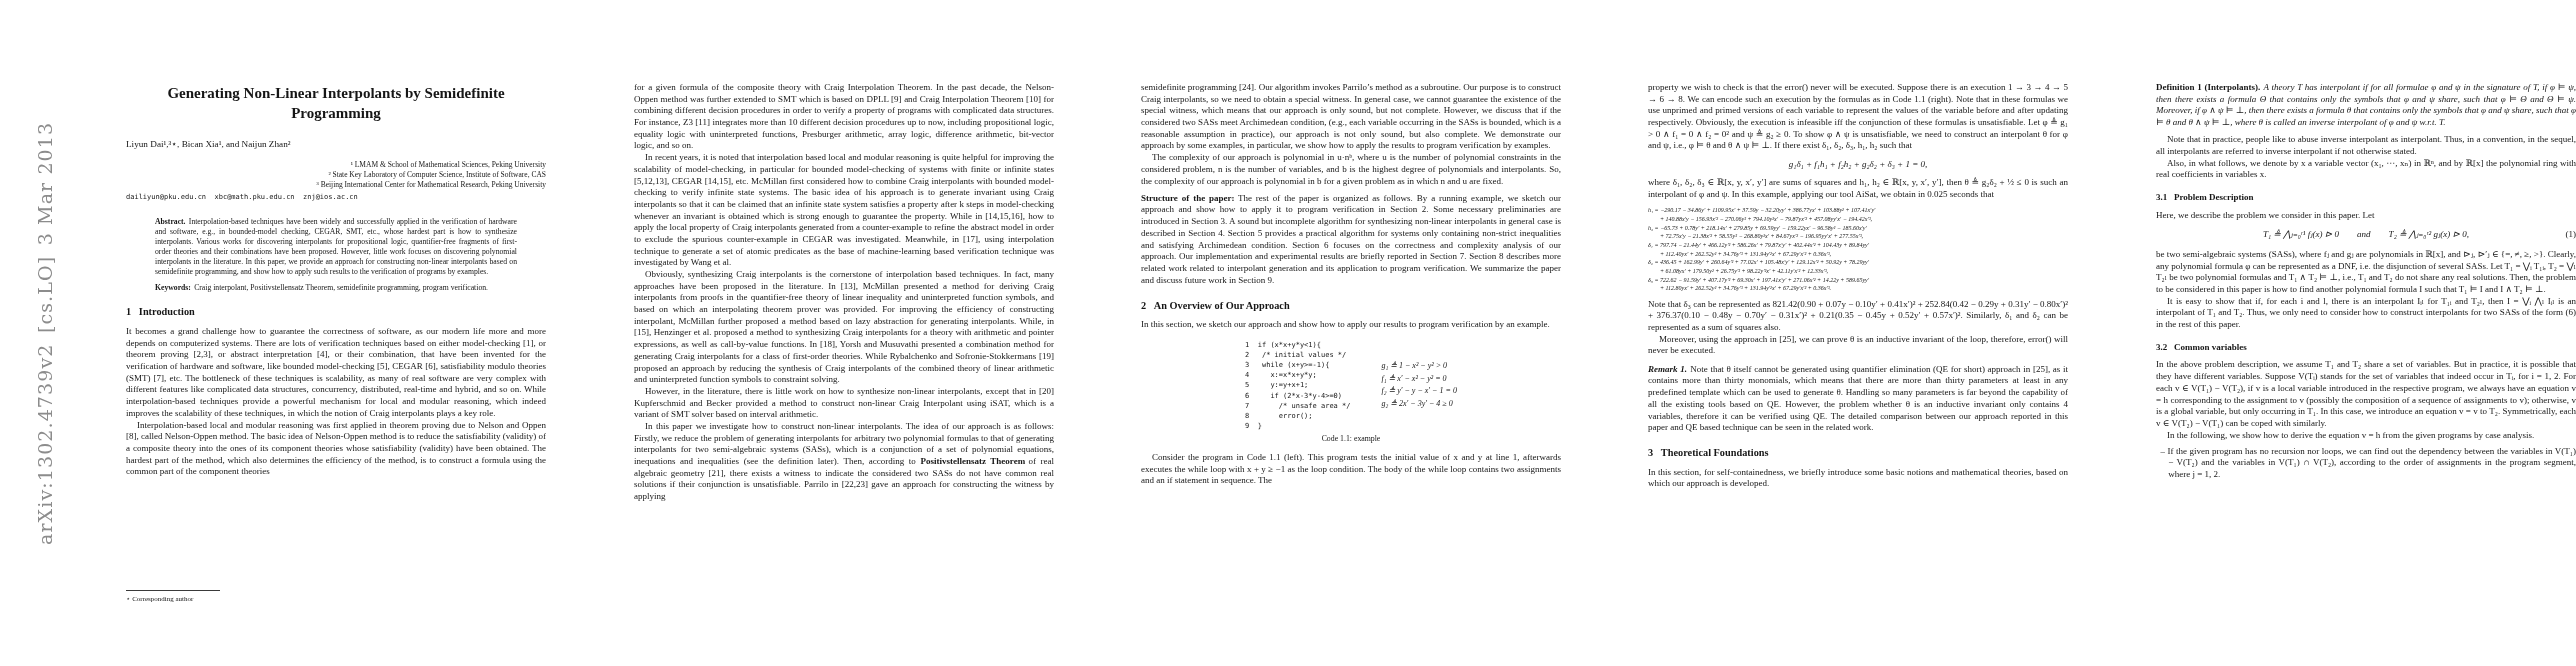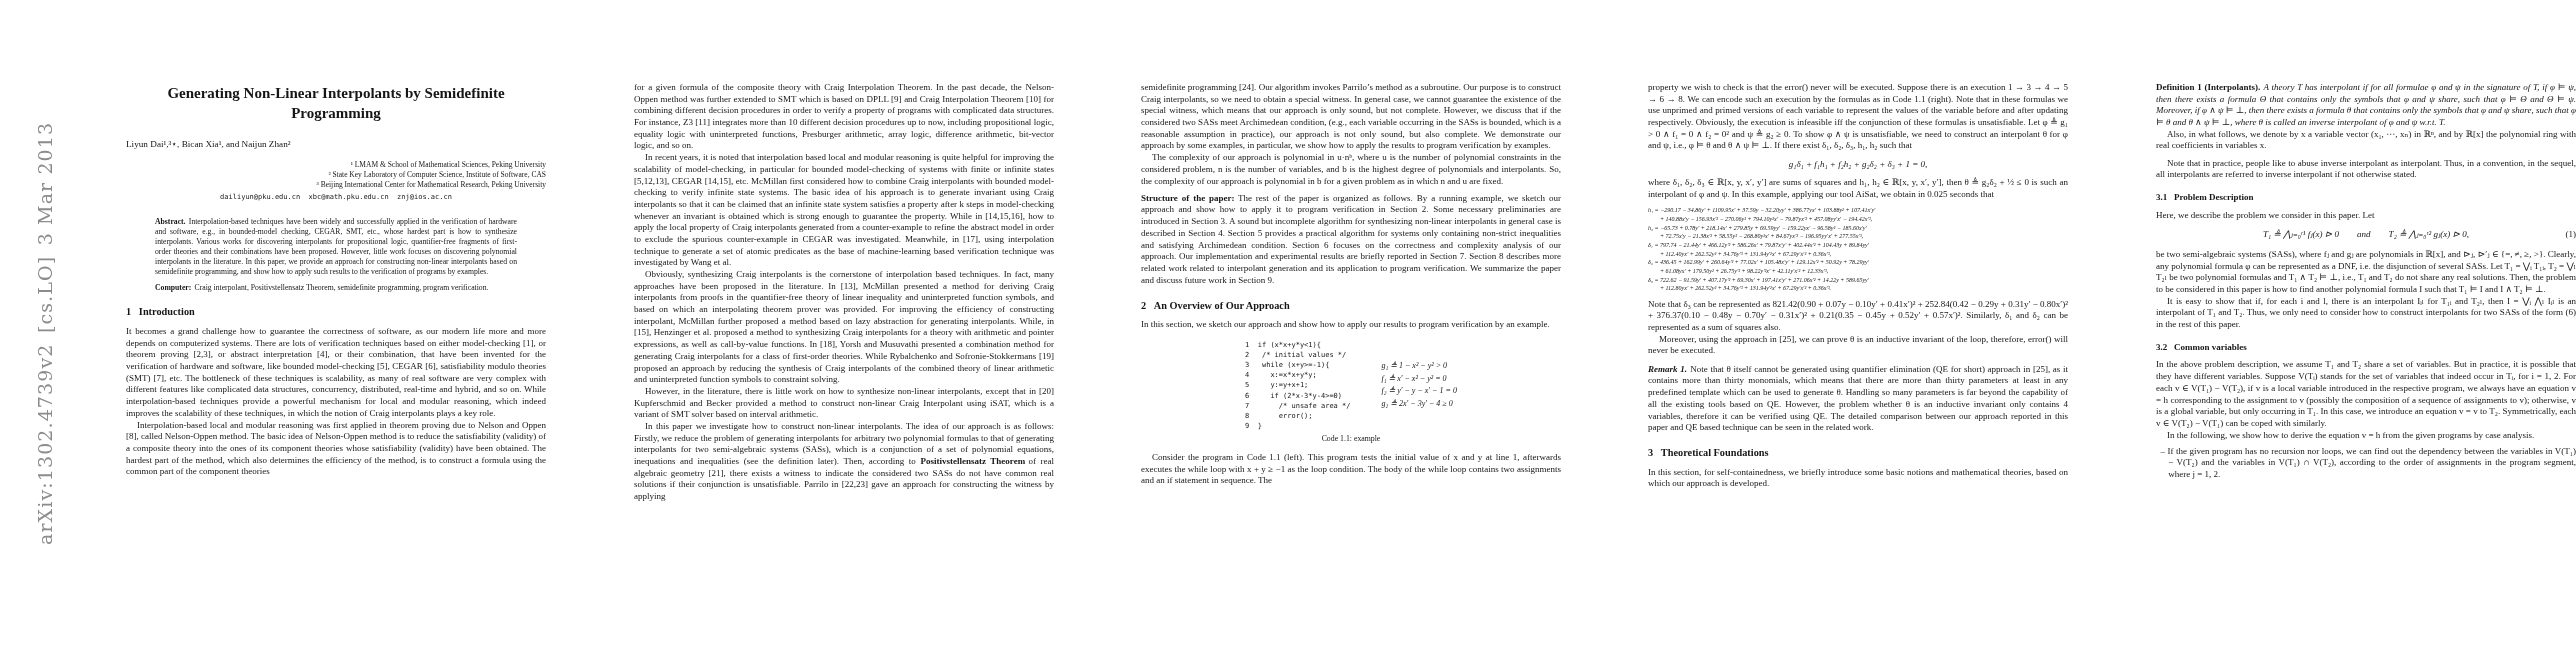--- a/index.html
+++ b/index.html
@@ -17,21 +17,21 @@
   .col{
     position:absolute; top:82px; width:420px; height:522px; overflow:hidden;
     font-size:9px; line-height:1.3; text-align:justify;
   }
   .col1{left:126px}.col2{left:634px}.col3{left:1141px}.col4{left:1648px}.col5{left:2156px}
 
   .title{font-size:15px; font-weight:bold; text-align:center; margin:2.2px 16.7px 15.6px; line-height:1.3;}
   .authors{font-size:9.2px; margin-bottom:9px; text-indent:0;}
   .affil{text-align:right; font-size:7.5px; line-height:1.35; text-indent:0;}
   .emails{
-    text-align:center; font-size:7px; margin-top:2.8px; margin-bottom:14.5px;
+    font-size:7px; margin-top:2.8px; margin-bottom:14.5px;
     font-family:"DejaVu Sans Mono","Liberation Mono",monospace; text-indent:0;
   }
   .abstract{margin:0 29px 6.7px; font-size:7.7px; line-height:1.3;}
   .runin{font-weight:bold; margin-right:3.3px;}
   .sec{font-size:10.3px; font-weight:bold; text-align:left; margin:13.3px 0 7.2px; line-height:1.2;}
   .subsec{font-size:9px; font-weight:bold; text-align:left; margin:11px 0 6.1px;}
   .p{text-indent:11px;}
   .noindent{text-indent:0;}
   .codebox{display:flex; justify-content:center; gap:31px; margin:9px 0 3px;}
   .code{
@@ -69,27 +69,31 @@
     <p class="authors">Liyun Dai¹,³⋆, Bican Xia¹, and Naijun Zhan²</p>
     <p class="affil">¹ LMAM &amp; School of Mathematical Sciences, Peking University</p>
     <p class="affil">² State Key Laboratory of Computer Science, Institute of Software, CAS</p>
     <p class="affil">³ Beijing International Center for Mathematical Research, Peking University</p>
     <p class="emails">dailiyun@pku.edu.cn  xbc@math.pku.edu.cn  znj@ios.ac.cn</p>
 
     <div class="abstract">
       <span class="runin">Abstract.</span><span>Interpolation-based techniques have been widely and successfully applied in the verification of hardware and software, e.g., in bounded-model checking, CEGAR, SMT, etc., whose hardest part is how to synthesize interpolants. Various works for discovering interpolants for propositional logic, quantifier-free fragments of first-order theories and their combinations have been proposed. However, little work focuses on discovering polynomial interpolants in the literature. In this paper, we provide an approach for constructing non-linear interpolants based on semidefinite programming, and show how to apply such results to the verification of programs by examples.</span>
     </div>
     <div class="abstract">
-      <span class="runin">Computer:</span><span>Craig interpolant, Positivstellensatz Theorem, semidefinite programming, program verification.</span>
+      <span class="runin">Keywords:</span><span>Craig interpolant, Positivstellensatz Theorem, semidefinite programming, program verification.</span>
     </div>
 
     <h2 class="sec">1&nbsp;&nbsp;&nbsp;Introduction</h2>
     <p class="p noindent">It becomes a grand challenge how to guarantee the correctness of software, as our modern life more and more depends on computerized systems. There are lots of verification techniques based on either model-checking [1], or theorem proving [2,3], or abstract interpretation [4], or their combination, that have been invented for the verification of hardware and software, like bounded model-checking [5], CEGAR [6], satisfiability modulo theories (SMT) [7], etc. The bottleneck of these techniques is scalability, as many of real software are very complex with different features like complicated data structures, concurrency, distributed, real-time and hybrid, and so on. While interpolation-based techniques provide a powerful mechanism for local and modular reasoning, which indeed improves the scalability of these techniques, in which the notion of Craig interpolants plays a key role.</p>
     <p class="p">Interpolation-based local and modular reasoning was first applied in theorem proving due to Nelson and Oppen [8], called Nelson-Oppen method. The basic idea of Nelson-Oppen method is to reduce the satisfiability (validity) of a composite theory into the ones of its component theories whose satisfiability (validity) have been obtained. The hardest part of the method, which also determines the efficiency of the method, is to construct a formula using the common part of the component theories</p>
 
+    <div class="footnoteblock">
+      <div class="fnrule"></div>
+      <p class="footnote">⋆ Corresponding author</p>
+    </div>
   </section>
 
   <section class="col col2">
     <p class="p noindent">for a given formula of the composite theory with Craig Interpolation Theorem. In the past decade, the Nelson-Oppen method was further extended to SMT which is based on DPLL [9] and Craig Interpolation Theorem [10] for combining different decision procedures in order to verify a property of programs with complicated data structures. For instance, Z3 [11] integrates more than 10 different decision procedures up to now, including propositional logic, equality logic with uninterpreted functions, Presburger arithmetic, array logic, difference arithmetic, bit-vector logic, and so on.</p>
     <p class="p">In recent years, it is noted that interpolation based local and modular reasoning is quite helpful for improving the scalability of model-checking, in particular for bounded model-checking of systems with finite or infinite states [5,12,13], CEGAR [14,15], etc. McMillan first considered how to combine Craig interpolants with bounded model-checking to verify infinite state systems. The basic idea of his approach is to generate invariant using Craig interpolants so that it can be claimed that an infinite state system satisfies a property after k steps in model-checking whenever an invariant is obtained which is strong enough to guarantee the property. While in [14,15,16], how to apply the local property of Craig interpolants generated from a counter-example to refine the abstract model in order to exclude the spurious counter-example in CEGAR was investigated. Meanwhile, in [17], using interpolation technique to generate a set of atomic predicates as the base of machine-learning based verification technique was investigated by Wang et al.</p>
     <p class="p">Obviously, synthesizing Craig interpolants is the cornerstone of interpolation based techniques. In fact, many approaches have been proposed in the literature. In [13], McMillan presented a method for deriving Craig interpolants from proofs in the quantifier-free theory of linear inequality and uninterpreted function symbols, and based on which an interpolating theorem prover was provided. For improving the efficiency of constructing interpolant, McMillan further proposed a method based on lazy abstraction for generating interpolants. While, in [15], Henzinger et al. proposed a method to synthesizing Craig interpolants for a theory with arithmetic and pointer expressions, as well as call-by-value functions. In [18], Yorsh and Musuvathi presented a combination method for generating Craig interpolants for a class of first-order theories. While Rybalchenko and Sofronie-Stokkermans [19] proposed an approach by reducing the synthesis of Craig interpolants of the combined theory of linear arithmetic and uninterpreted function symbols to constraint solving.</p>
     <p class="p">However, in the literature, there is little work on how to synthesize non-linear interpolants, except that in [20] Kupferschmid and Becker provided a method to construct non-linear Craig Interpolant using iSAT, which is a variant of SMT solver based on interval arithmetic.</p>
     <p class="p"><span>In this paper we investigate how to construct non-linear interpolants. The idea of our approach is as follows: Firstly, we reduce the problem of generating interpolants for arbitrary two polynomial formulas to that of generating interpolants for two semi-algebraic systems (SASs), which is a conjunction of a set of polynomial equations, inequations and inequalities (see the definition later). Then, according to</span> <span class="runin">Positivstellensatz Theorem</span><span>of real algebraic geometry [21], there exists a witness to indicate the considered two SASs do not have common real solutions if their conjunction is unsatisfiable. Parrilo in [22,23] gave an approach for constructing the witness by applying</span></p>
   </section>
 
@@ -139,22 +143,22 @@
     <p class="p">Moreover, using the approach in [25], we can prove θ is an inductive invariant of the loop, therefore, error() will never be executed.</p>
     <p class="p noindent" style="margin-top:6.7px"><span class="remlabel">Remark 1.</span><span>Note that θ itself cannot be generated using quantifier elimination (QE for short) approach in [25], as it contains more than thirty monomials, which means that there are more than thirty parameters at least in any predefined template which can be used to generate θ. Handling so many parameters is far beyond the capability of all the existing tools based on QE. However, the problem whether θ is an inductive invariant only contains 4 variables, therefore it can be verified using QE. The detailed comparison between our approach reported in this paper and QE based technique can be seen in the related work.</span></p>
 
     <h2 class="sec">3&nbsp;&nbsp;&nbsp;Theoretical Foundations</h2>
     <p class="p noindent">In this section, for self-containedness, we briefly introduce some basic notions and mathematical theories, based on which our approach is developed.</p>
 
   </section>
 
   <section class="col col5">
     <p class="p noindent"><span class="runin">Definition 1 (Interpolants).</span><span class="defbody">A theory T has interpolant if for all formulae φ and ψ in the signature of T, if φ ⊨ ψ, then there exists a formula Θ that contains only the symbols that φ and ψ share, such that φ ⊨ Θ and Θ ⊨ ψ. Moreover, if φ ∧ ψ ⊨ ⊥, then there exists a formula θ that contains only the symbols that φ and ψ share, such that φ ⊨ θ and θ ∧ ψ ⊨ ⊥, where θ is called an inverse interpolant of φ and ψ w.r.t. T.</span></p>
+    <p class="p" style="margin-top:5.6px">Note that in practice, people like to abuse inverse interpolant as interpolant. Thus, in a convention, in the sequel, all interpolants are referred to inverse interpolant if not otherwise stated.</p>
     <p class="p">Also, in what follows, we denote by x a variable vector (x₁, ⋯, xₙ) in ℝⁿ, and by ℝ[x] the polynomial ring with real coefficients in variables x.</p>
-    <p class="p" style="margin-top:5.6px">Note that in practice, people like to abuse inverse interpolant as interpolant. Thus, in a convention, in the sequel, all interpolants are referred to inverse interpolant if not otherwise stated.</p>
 
     <h3 class="subsec">3.1&nbsp;&nbsp;&nbsp;Problem Description</h3>
     <p class="p noindent">Here, we describe the problem we consider in this paper. Let</p>
     <div class="eqrow">
       <span>T₁ ≜ ⋀ⱼ₌₀ʳ¹ fⱼ(x) ⊳ 0  and  T₂ ≜ ⋀ⱼ₌₀ʳ² gⱼ(x) ⊳ 0,</span>
       <span class="eqnum">(1)</span>
     </div>
     <p class="p noindent">be two semi-algebraic systems (SASs), where fⱼ and gⱼ are polynomials in ℝ[x], and ⊳ⱼ, ⊳′ⱼ ∈ {=, ≠, ≥, &gt;}. Clearly, any polynomial formula φ can be represented as a DNF, i.e. the disjunction of several SASs. Let T₁ = ⋁ᵢ T₁ᵢ, T₂ = ⋁ₗ T₂ₗ be two polynomial formulas and T₁ ∧ T₂ ⊨ ⊥, i.e., T₁ and T₂ do not share any real solutions. Then, the problem to be considered in this paper is how to find another polynomial formula I such that T₁ ⊨ I and I ∧ T₂ ⊨ ⊥.</p>
     <p class="p">It is easy to show that if, for each i and l, there is an interpolant Iᵢₗ for T₁ᵢ and T₂ₗ, then I = ⋁ᵢ ⋀ₗ Iᵢₗ is an interpolant of T₁ and T₂. Thus, we only need to consider how to construct interpolants for two SASs of the form (6) in the rest of this paper.</p>
 

